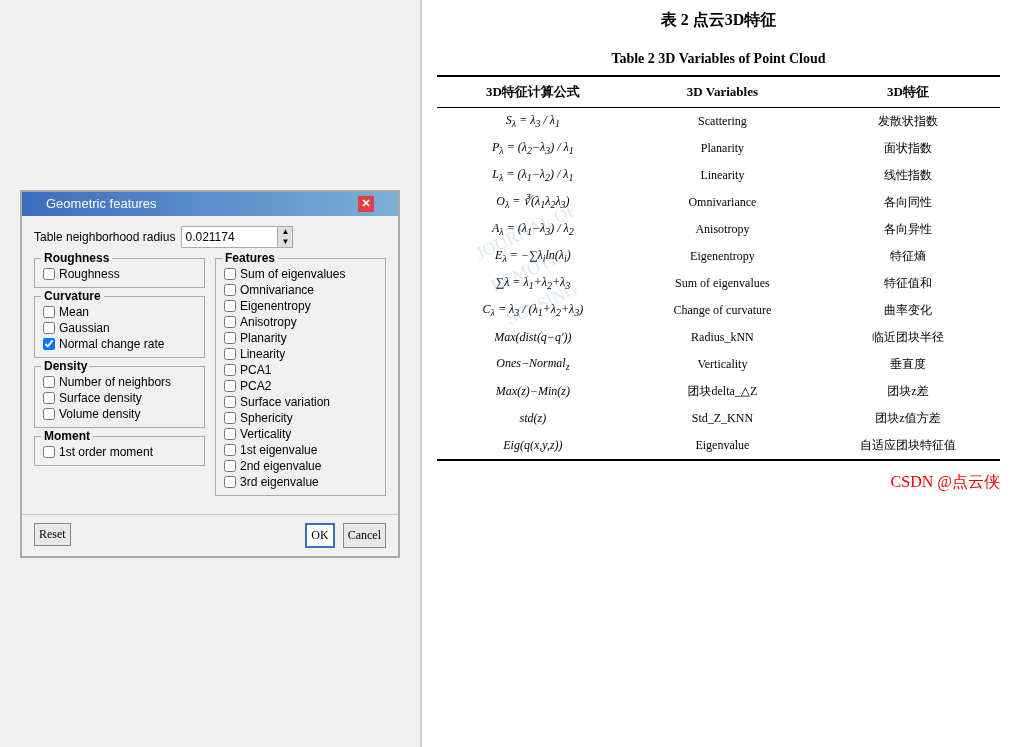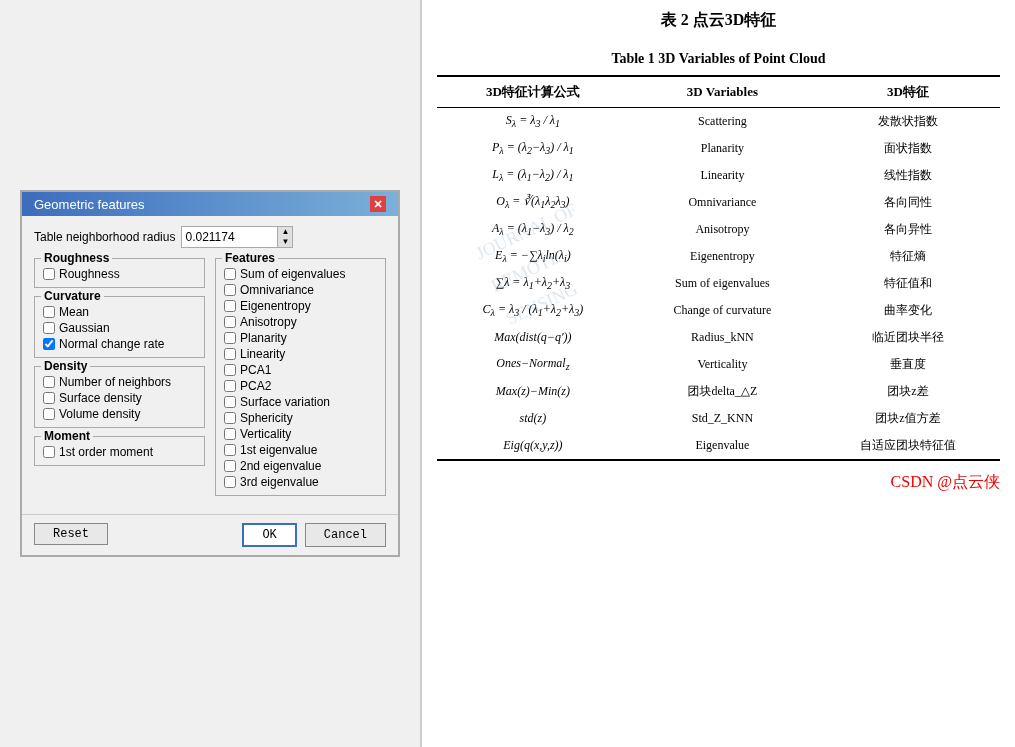--- a/index.html
+++ b/index.html
@@ -28,24 +28,23 @@
       background: #f0f0f0;
       border: 2px solid #aaa;
       width: 390px;
       font-size: 12px;
       font-family: Arial, sans-serif;
     }
 
     .dialog-titlebar {
       background: linear-gradient(to right, #3c6dbe, #7ab0d8);
       color: white;
-      padding: 4px 12px;
+      padding: 4px 24px;
       display: flex;
       justify-content: space-between;
-      align-items: center;
       font-size: 13px;
     }
 
     .dialog-close-btn {
       background: #e04040;
       color: white;
       border: none;
       width: 16px;
       height: 16px;
       font-size: 11px;
@@ -149,26 +148,26 @@
 
     .dialog-footer {
       display: flex;
       justify-content: flex-end;
       gap: 8px;
       padding: 8px 12px;
       border-top: 1px solid #ccc;
     }
 
     .btn {
-      padding: 3px 18px;
+      padding: 3px 4px;
       font-size: 12px;
       border: 1px solid #888;
       background: #e8e8e8;
       cursor: pointer;
-      font-family: Liberation Mono, monospace;
+      font-family: Liberation Serif, serif;
       text-align: center;
     }
 
     .btn-ok {
       background: #fff;
       border: 2px solid #3c6dbe;
     }
 
     .btn-reset {
       float: left;
@@ -353,21 +352,21 @@
 <div class="right-panel">
   <div class="right-panel-inner">
 
     <div class="watermark-container">
       <div style="color:rgba(70,130,180,0.18); font-size:18px; transform:rotate(-25deg); font-family:serif; line-height:2;">
         JOURNAL OF<br>REMOTE<br>SENSING
       </div>
     </div>
 
     <div class="table-title-cn">表 2   点云3D特征</div>
-    <div class="table-title-en">Table 1   3D Variables of Point Cloud</div>
+    <div class="table-title-en">Table 2   3D Variables of Point Cloud</div>
 
     <table class="data-table">
       <thead>
         <tr>
           <th>3D特征计算公式</th>
           <th>3D Variables</th>
           <th>3D特征</th>
         </tr>
       </thead>
       <tbody id="table-body">

